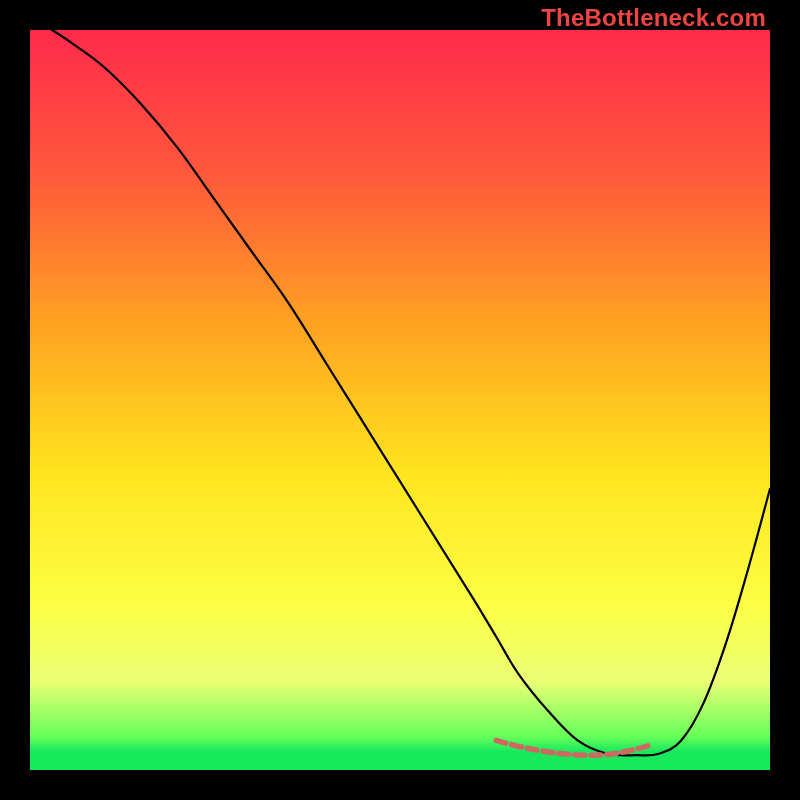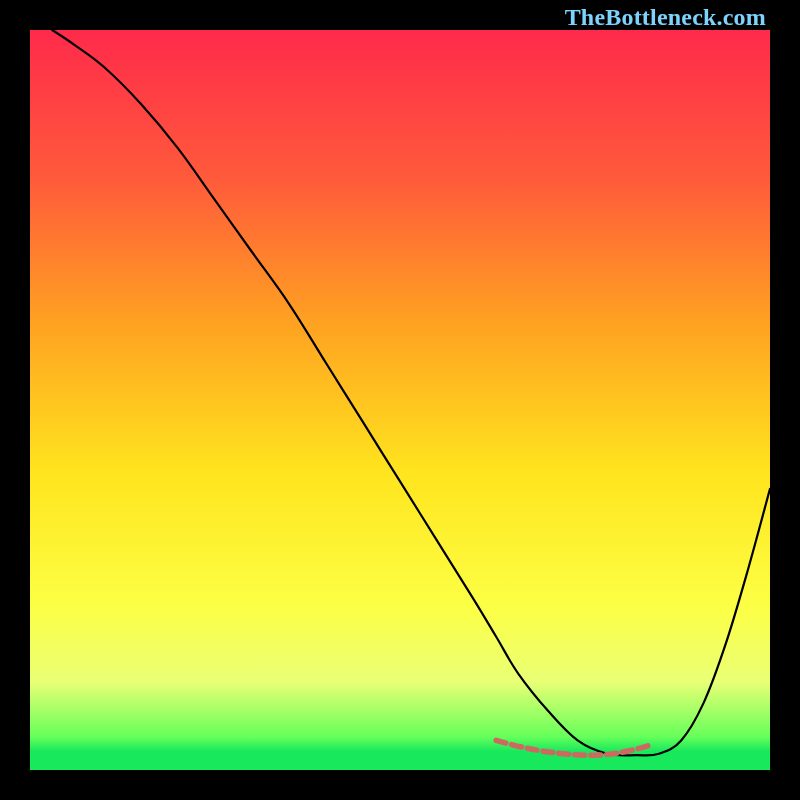--- a/index.html
+++ b/index.html
@@ -23,24 +23,24 @@
     position: absolute;
     left: 0;
     top: 0;
     width: 740px;
     height: 740px;
   }
   .watermark {
     position: absolute;
     top: 4px;
     right: 34px;
-    color: #7dd3fc;
+    color: #ef4444;
     font-size: 24px;
     font-weight: 600;
-    font-family: Liberation Serif, serif;
+    font-family: Liberation Sans, sans-serif;
     letter-spacing: 0.2px;
   }
 </style>
 </head>
 <body>
 
 <div class="watermark">TheBottleneck.com</div>
 
 <div class="frame">
   <svg class="plot-area" viewBox="0 0 740 740" preserveAspectRatio="none">

